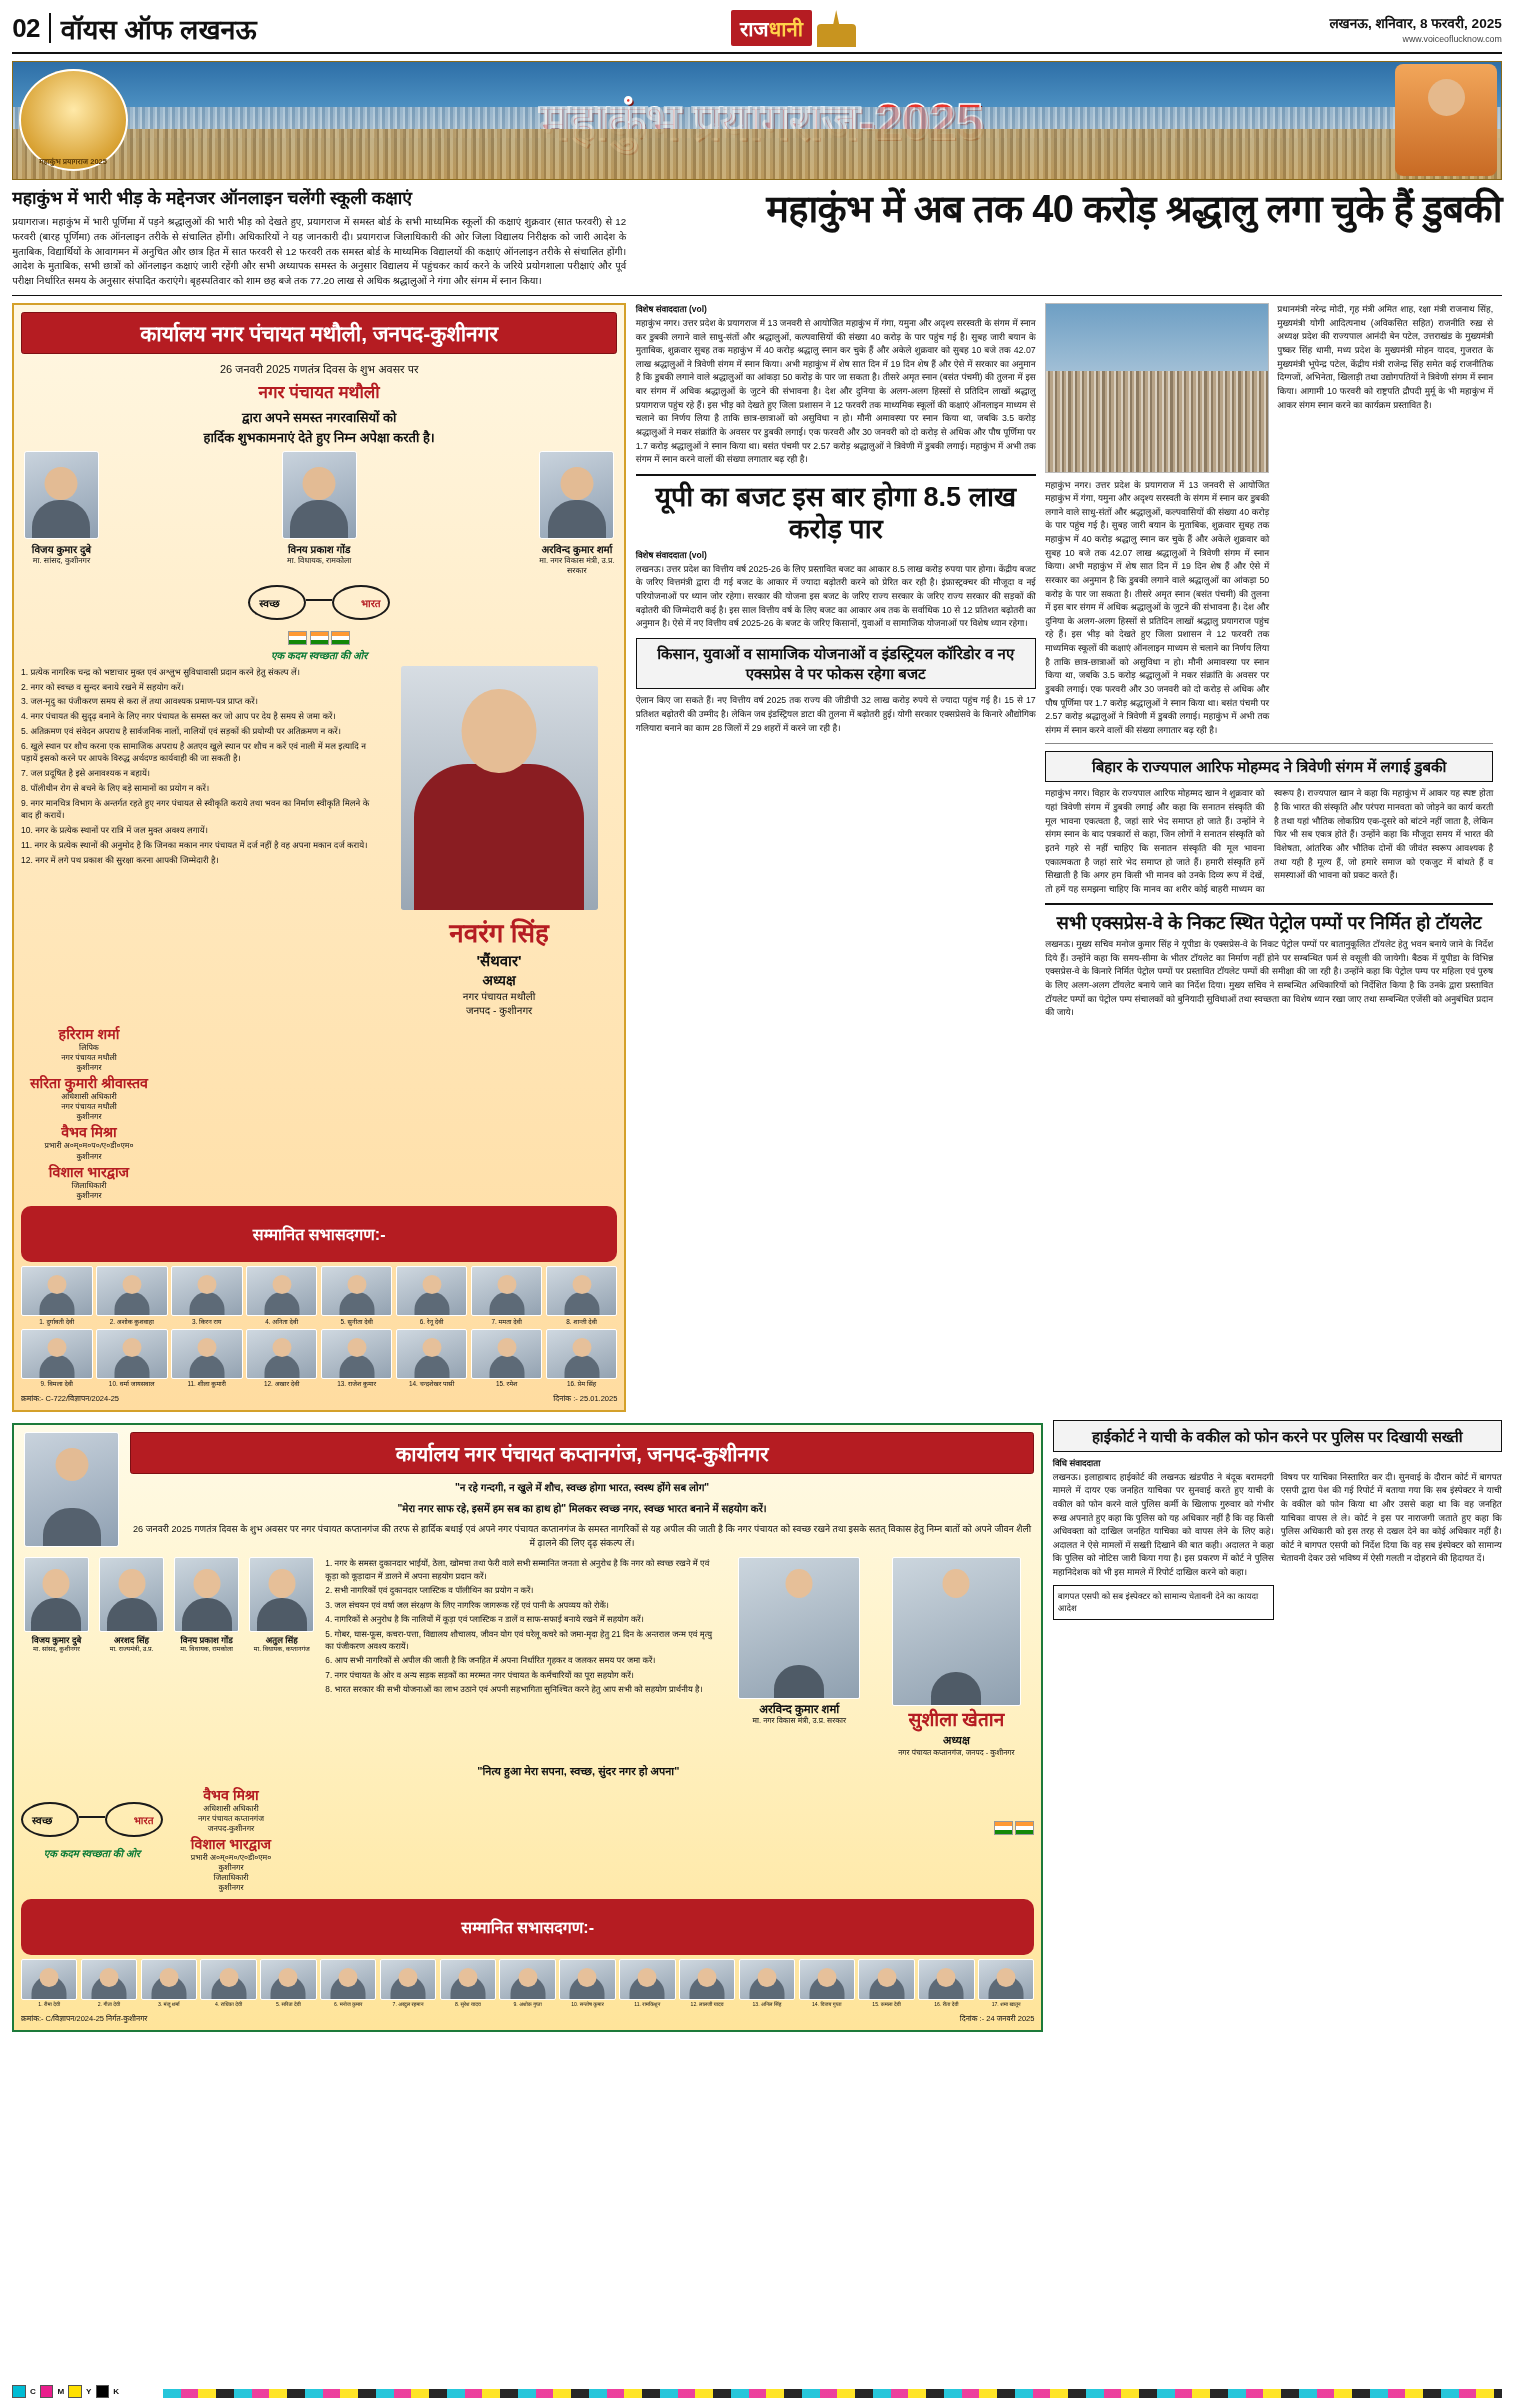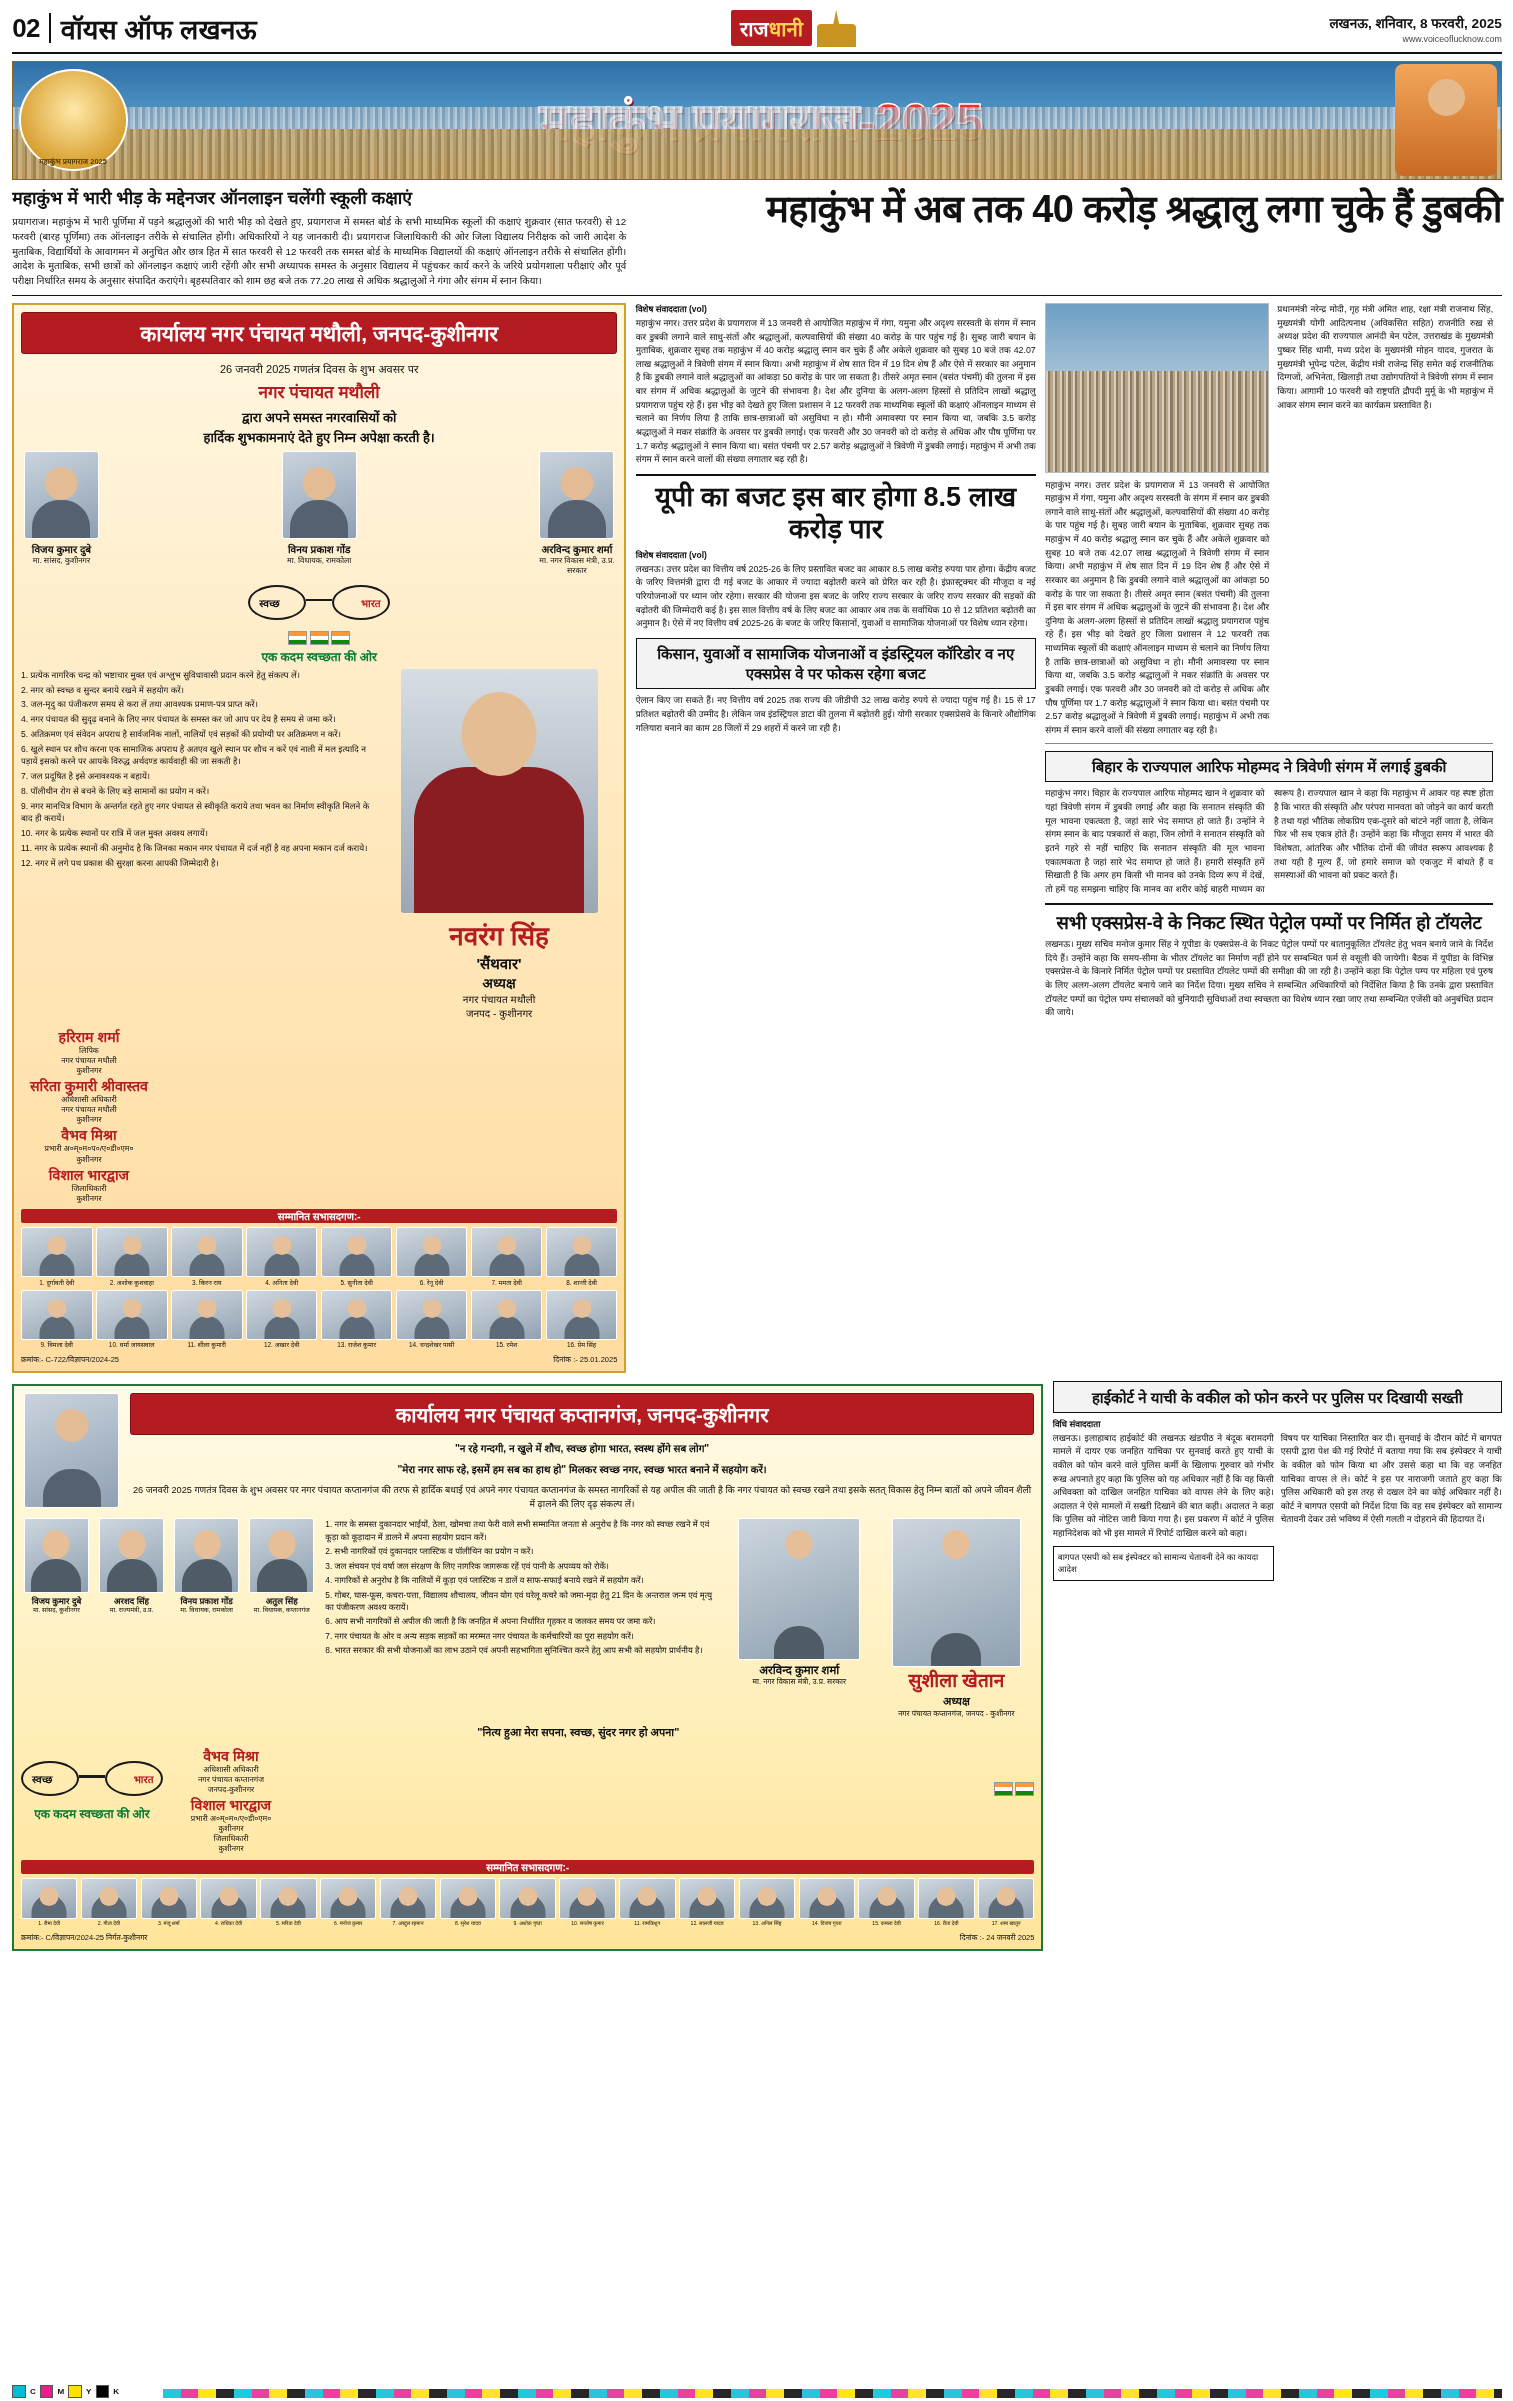--- a/index.html
+++ b/index.html
@@ -91,42 +91,42 @@
   .prole { font-size:7.8px; line-height:1.25; }
 
   .swach { text-align:center; margin:4.1px 0; }
   .glasses { display:inline-block; position:relative; width:142px; height:47px; }
   .glasses .lens { position:absolute; top:5.4px; width:58px; height:35px; border:2.7px solid #1a1a1a; border-radius:50%; }
   .glasses .l1 { left:0; }
   .glasses .l2 { right:0; }
   .glasses .bridge { position:absolute; top:19px; left:58px; width:26px; height:2.7px; background:#1a1a1a; }
   .glasses .t1 { position:absolute; top:16.3px; left:11px; font-size:10.2px; font-weight:bold; }
   .glasses .t2 { position:absolute; top:16.3px; right:9.5px; font-size:10.2px; font-weight:bold; color:#b51c22; }
-  .swach-cap { font-size:12px; font-weight:bold; color:#0a7a36; }
+  .swach-cap { font-size:10px; font-weight:bold; color:#0a7a36;font-style:italic; }
   .flagrow { display:flex; justify-content:center; gap:2.7px; margin:2.7px 0; }
   .flag { width:19px; height:13.6px; background:linear-gradient(180deg,#ff9933 33%, #fff 33% 66%, #138808 66%); border:0.7px solid #999; }
 
   .ad-body { display:flex; gap:6.8px; margin-top:4.1px; }
   .ad-points { width:353px; font-size:8.5px; line-height:1.5; }
   .ad-points li { margin-bottom:2px; }
   .ad-person { flex:1; text-align:center; }
   .chairman-photo { width:197px; height:244px; margin:0 auto; background:linear-gradient(180deg,#d7dde3,#9aa7b4); border-radius:2.7px; position:relative; overflow:hidden; }
   .chairman-photo .face { position:absolute; left:50%; top:23px; transform:translateX(-50%); width:75px; height:84px; border-radius:37px/42px; background:#e5bd95; }
   .chairman-photo .body { position:absolute; left:50%; bottom:0; transform:translateX(-50%); width:170px; height:146px; border-radius:54px 54px 0 0; background:#8a1d22; }
   .chair-name { font-size:26px; font-weight:bold; color:#b51c22; margin-top:4.1px; }
   .chair-alias { font-size:15px; font-weight:bold; }
   .chair-role { font-size:13.6px; font-weight:bold; }
   .chair-sub { font-size:10.2px; }
 
   .officers { display:flex; justify-content:space-around; margin-top:6.8px; text-align:center;flex-direction:column; }
   .officer { width:136px; }
   .off-name { font-size:14.2px; font-weight:bold; color:#b51c22; }
   .off-role { font-size:7.8px; line-height:1.3; }
 
-  .members-title { background:#b51c22; color:#fff; text-align:center; font-size:10px; font-weight:bold; padding:0; margin-top:5.4px; border-radius:2px;}
+  .members-title { background:#b51c22; color:#fff; text-align:center; font-size:16px; font-weight:bold; padding:17px; margin-top:5.4px; border-radius:10px;}
   .members-grid { display:grid; grid-template-columns:repeat(8,1fr); gap:3.4px; margin-top:4.1px; }
   .member { text-align:center; }
   .mbox { width:100%; height:50px; background:linear-gradient(160deg,#cfd8e0,#93a2b1); border:0.7px solid #fff; border-radius:2px; position:relative; }
   .mbox:after{content:"";position:absolute;left:50%;top:8.1px;transform:translateX(-50%);width:19px;height:19px;border-radius:50%;background:#e6c09a;}
   .mbox:before{content:"";position:absolute;left:50%;bottom:0;transform:translateX(-50%);width:35px;height:23px;border-radius:17.6px 17.6px 0 0;background:#5d6a77;}
   .mname { font-size:6.4px; margin-top:1.4px; line-height:1.2; }
   .ad-foot { display:flex; justify-content:space-between; font-size:7.5px; margin-top:5.4px; }
 
   
   .byline { font-size:8.5px; font-weight:bold; margin-bottom:2.7px; }

